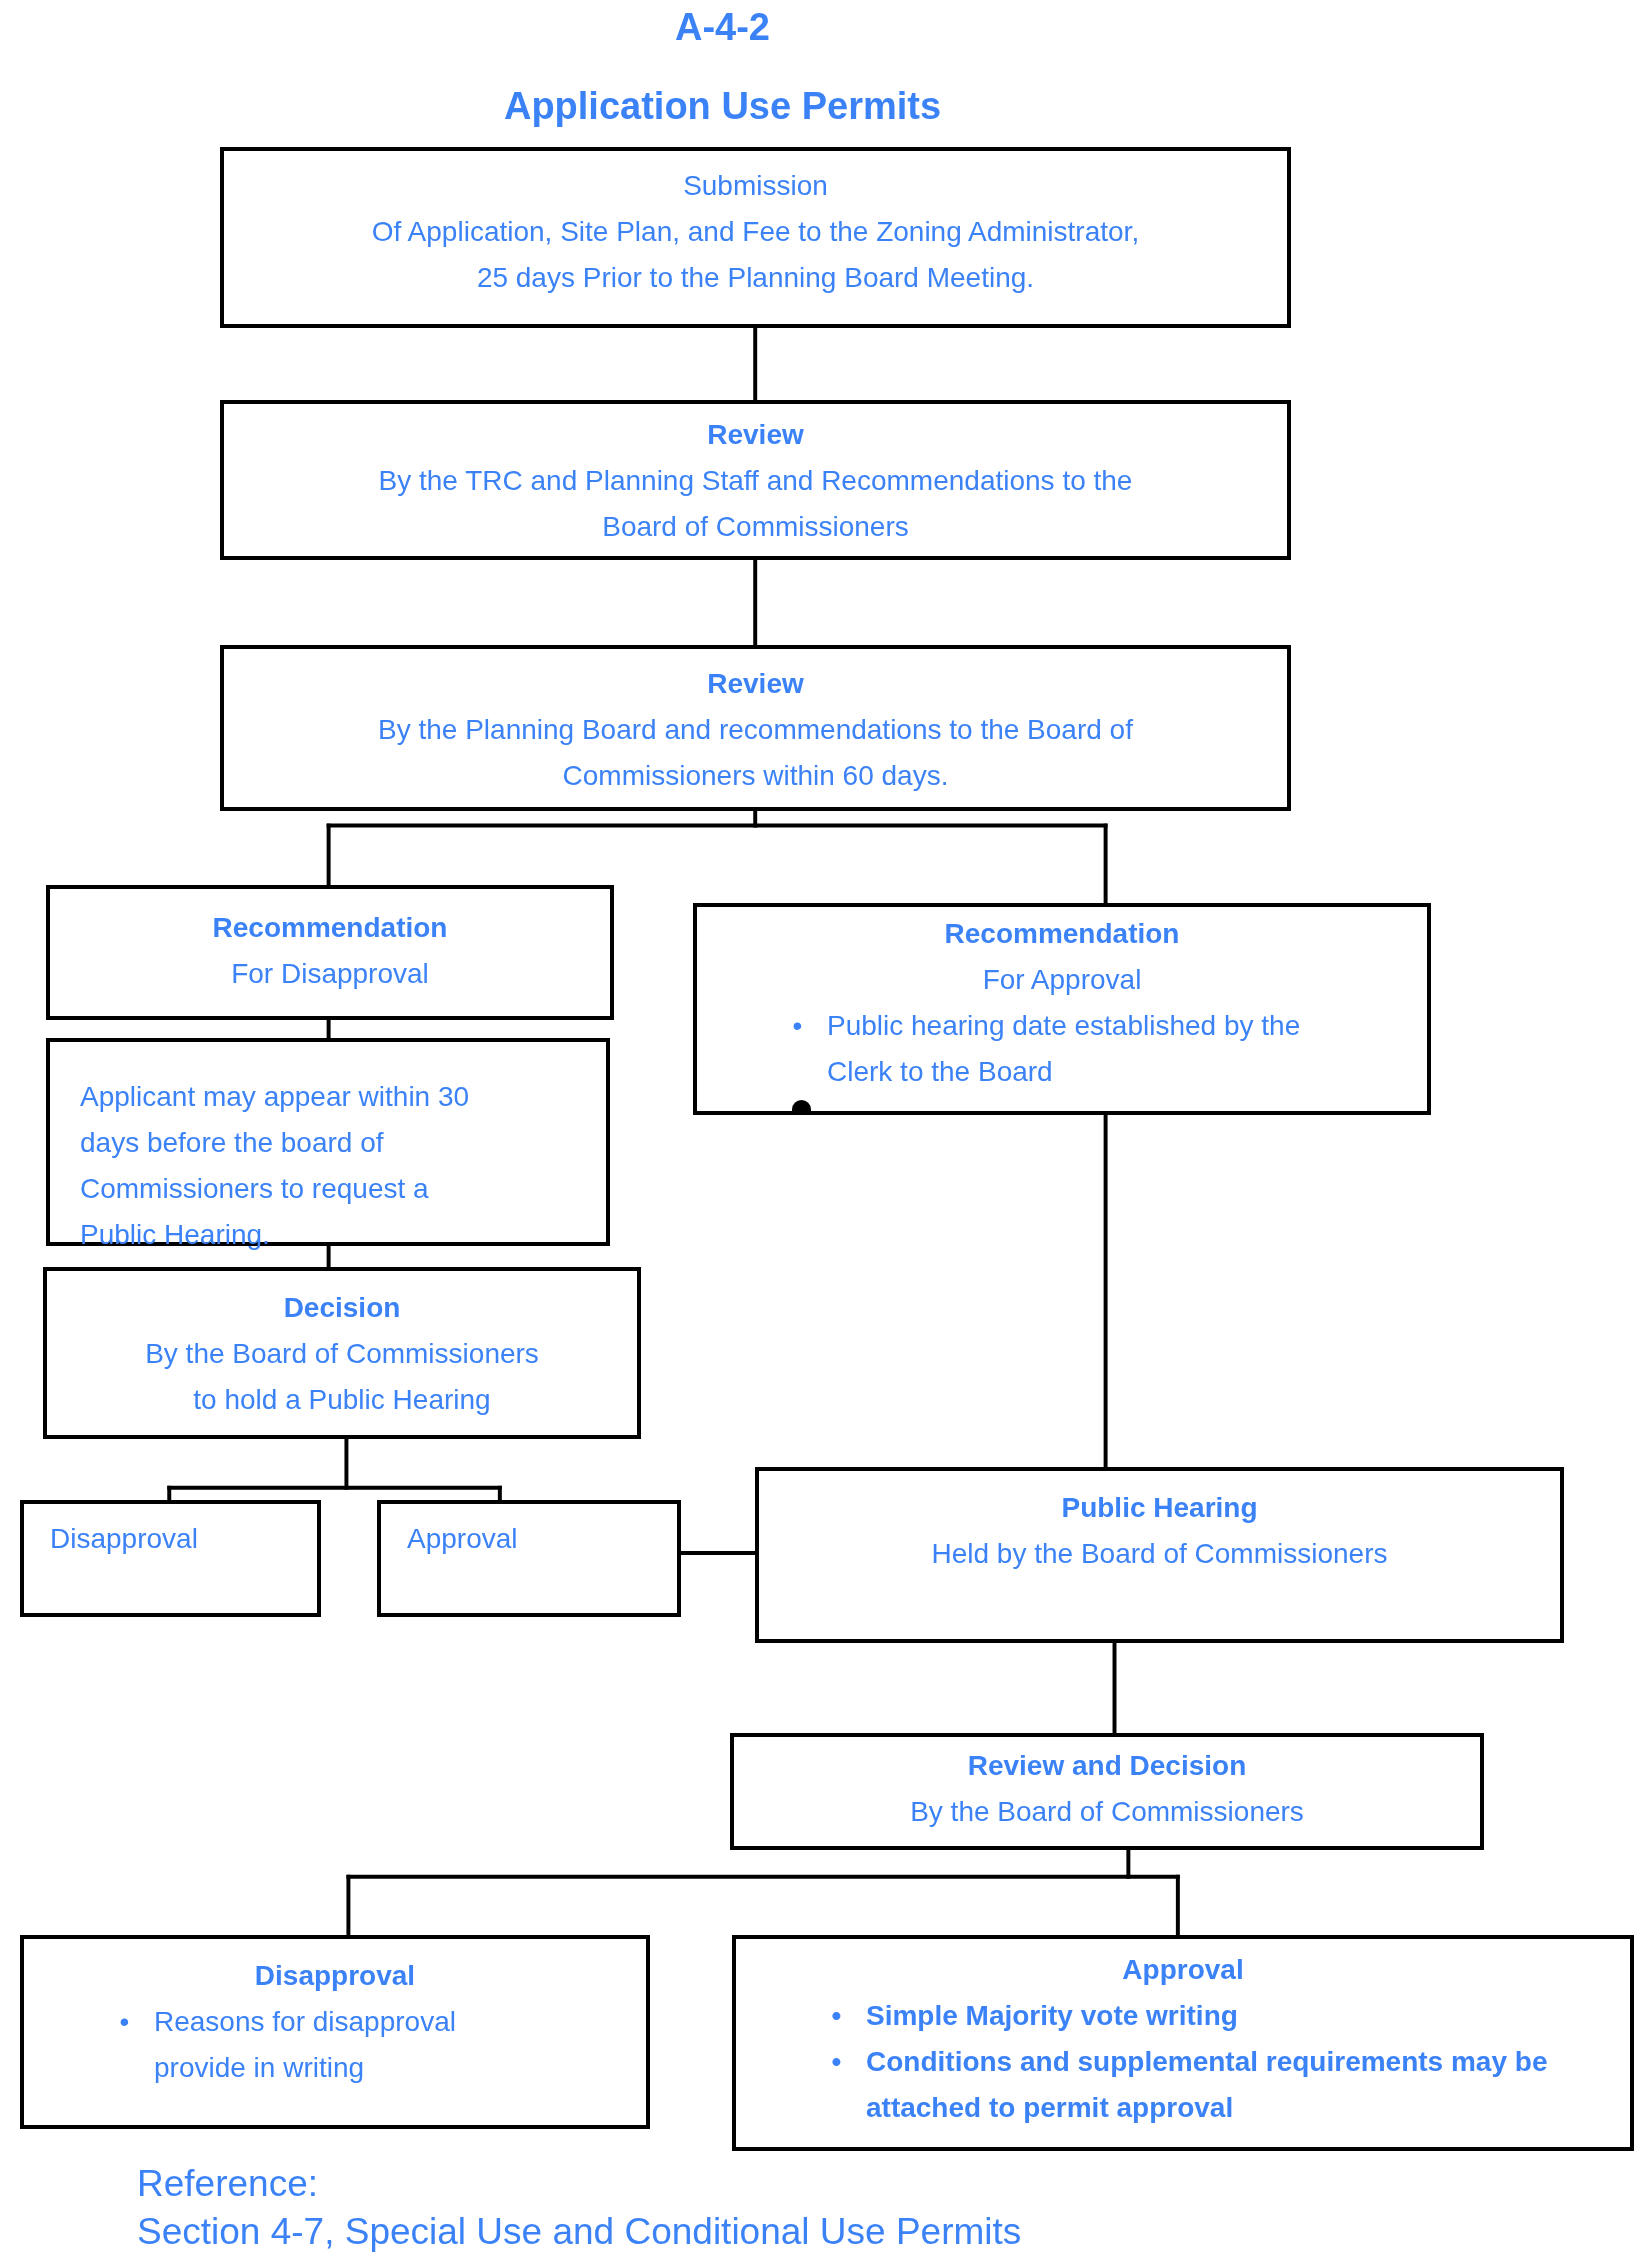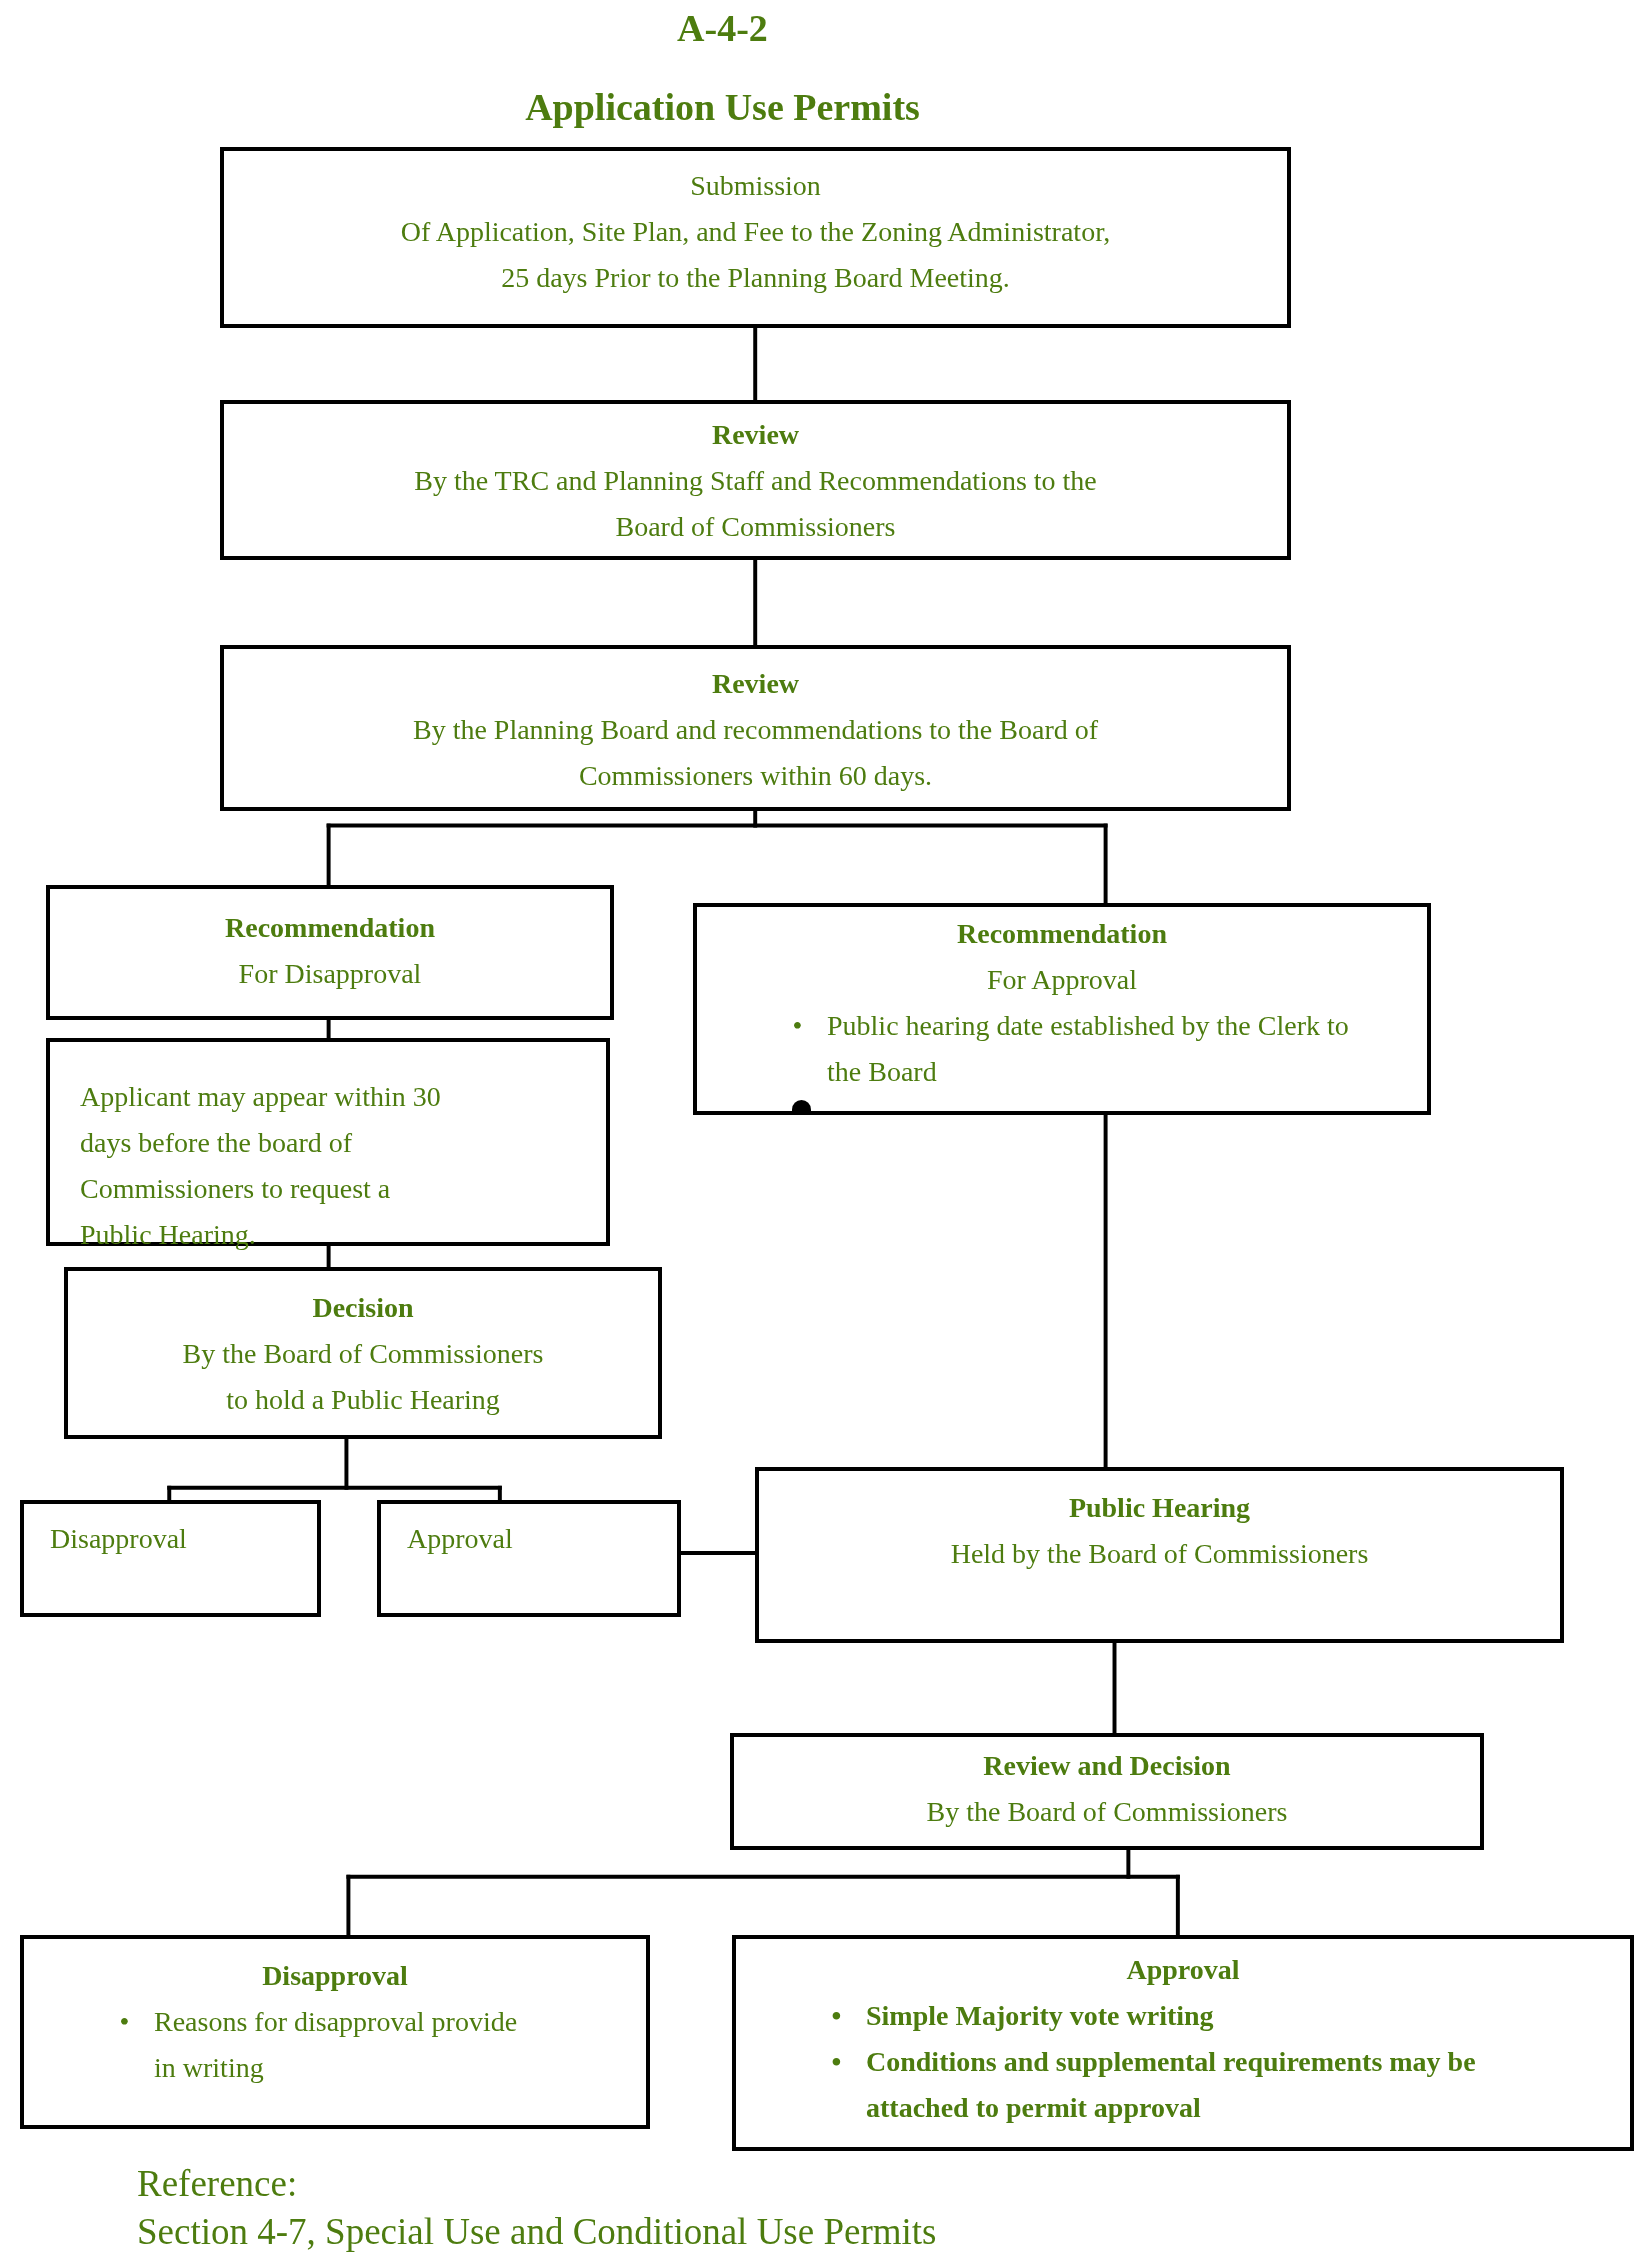--- a/index.html
+++ b/index.html
@@ -2,22 +2,22 @@
 <html><head>
 <meta charset="utf-8">
 <style>
   * { box-sizing: border-box; }
   html, body { margin: 0; padding: 0; background: #ffffff; }
   .page {
     position: relative;
     width: 1649px;
     height: 2253px;
     background: #ffffff;
-    color: #4d7c0f;
-    font-family: Liberation Serif, serif;
+    color: #3b82f6;
+    font-family: Liberation Sans, sans-serif;
     overflow: hidden;
   }
   .connectors { position: absolute; left: 0; top: 0; z-index: 1; }
   .page-label {
     position: absolute; left: 376px; top: 6px; width: 693px;
     text-align: center; font-weight: bold; font-size: 38px; z-index: 2;
   }
   .chart-title {
     position: absolute; left: 376px; top: 85px; width: 693px;
     text-align: center; font-weight: bold; font-size: 38px; z-index: 2;
@@ -26,21 +26,21 @@
     position: absolute; border: 4px solid #000; background: #fff;
     font-size: 28px; line-height: 46px; text-align: center; z-index: 2;
   }
   .hd { font-weight: bold; }
   .b-submission { left: 220px; top: 147px; width: 1071px; height: 181px; padding-top: 12px; }
   .b-review1    { left: 220px; top: 400px; width: 1071px; height: 160px; padding-top: 8px;  }
   .b-review2    { left: 220px; top: 645px; width: 1071px; height: 166px; padding-top: 12px; }
   .b-recleft    { left: 46px;  top: 885px; width: 568px;  height: 135px; padding-top: 16px; }
   .b-recright   { left: 693px; top: 903px; width: 738px;  height: 212px; padding-top: 4px; overflow: hidden; }
   .b-applicant  { left: 46px;  top: 1038px; width: 564px; height: 208px; padding: 32px 28px 0 30px; text-align: left; }
-  .b-decision   { left: 64px;  top: 1267px; width: 598px; height: 172px; padding-top: 14px; }
+  .b-decision   { left: 43px;  top: 1267px; width: 598px; height: 172px; padding-top: 14px; }
   .b-disapproval-s { left: 20px;  top: 1500px; width: 301px; height: 117px; padding: 12px 0 0 26px; text-align: left; }
   .b-approval-s    { left: 377px; top: 1500px; width: 304px; height: 117px; padding: 12px 0 0 26px; text-align: left; }
   .b-hearing    { left: 755px; top: 1467px; width: 809px; height: 176px; padding-top: 14px; text-align: center; }
   .b-revdec     { left: 730px; top: 1733px; width: 754px; height: 117px; padding-top: 6px; }
   .b-disapproval-f { left: 20px;  top: 1935px; width: 630px; height: 194px; padding-top: 14px; }
   .b-approval-f    { left: 732px; top: 1935px; width: 902px; height: 216px; padding-top: 8px; }
   .bullet { display: flex; text-align: left; padding-left: 71px; }
   .bullet .dot { flex: none; width: 59px; text-align: center; }
   .bullet .txt { text-align: left; }
   .w540 { width: 535px; }

